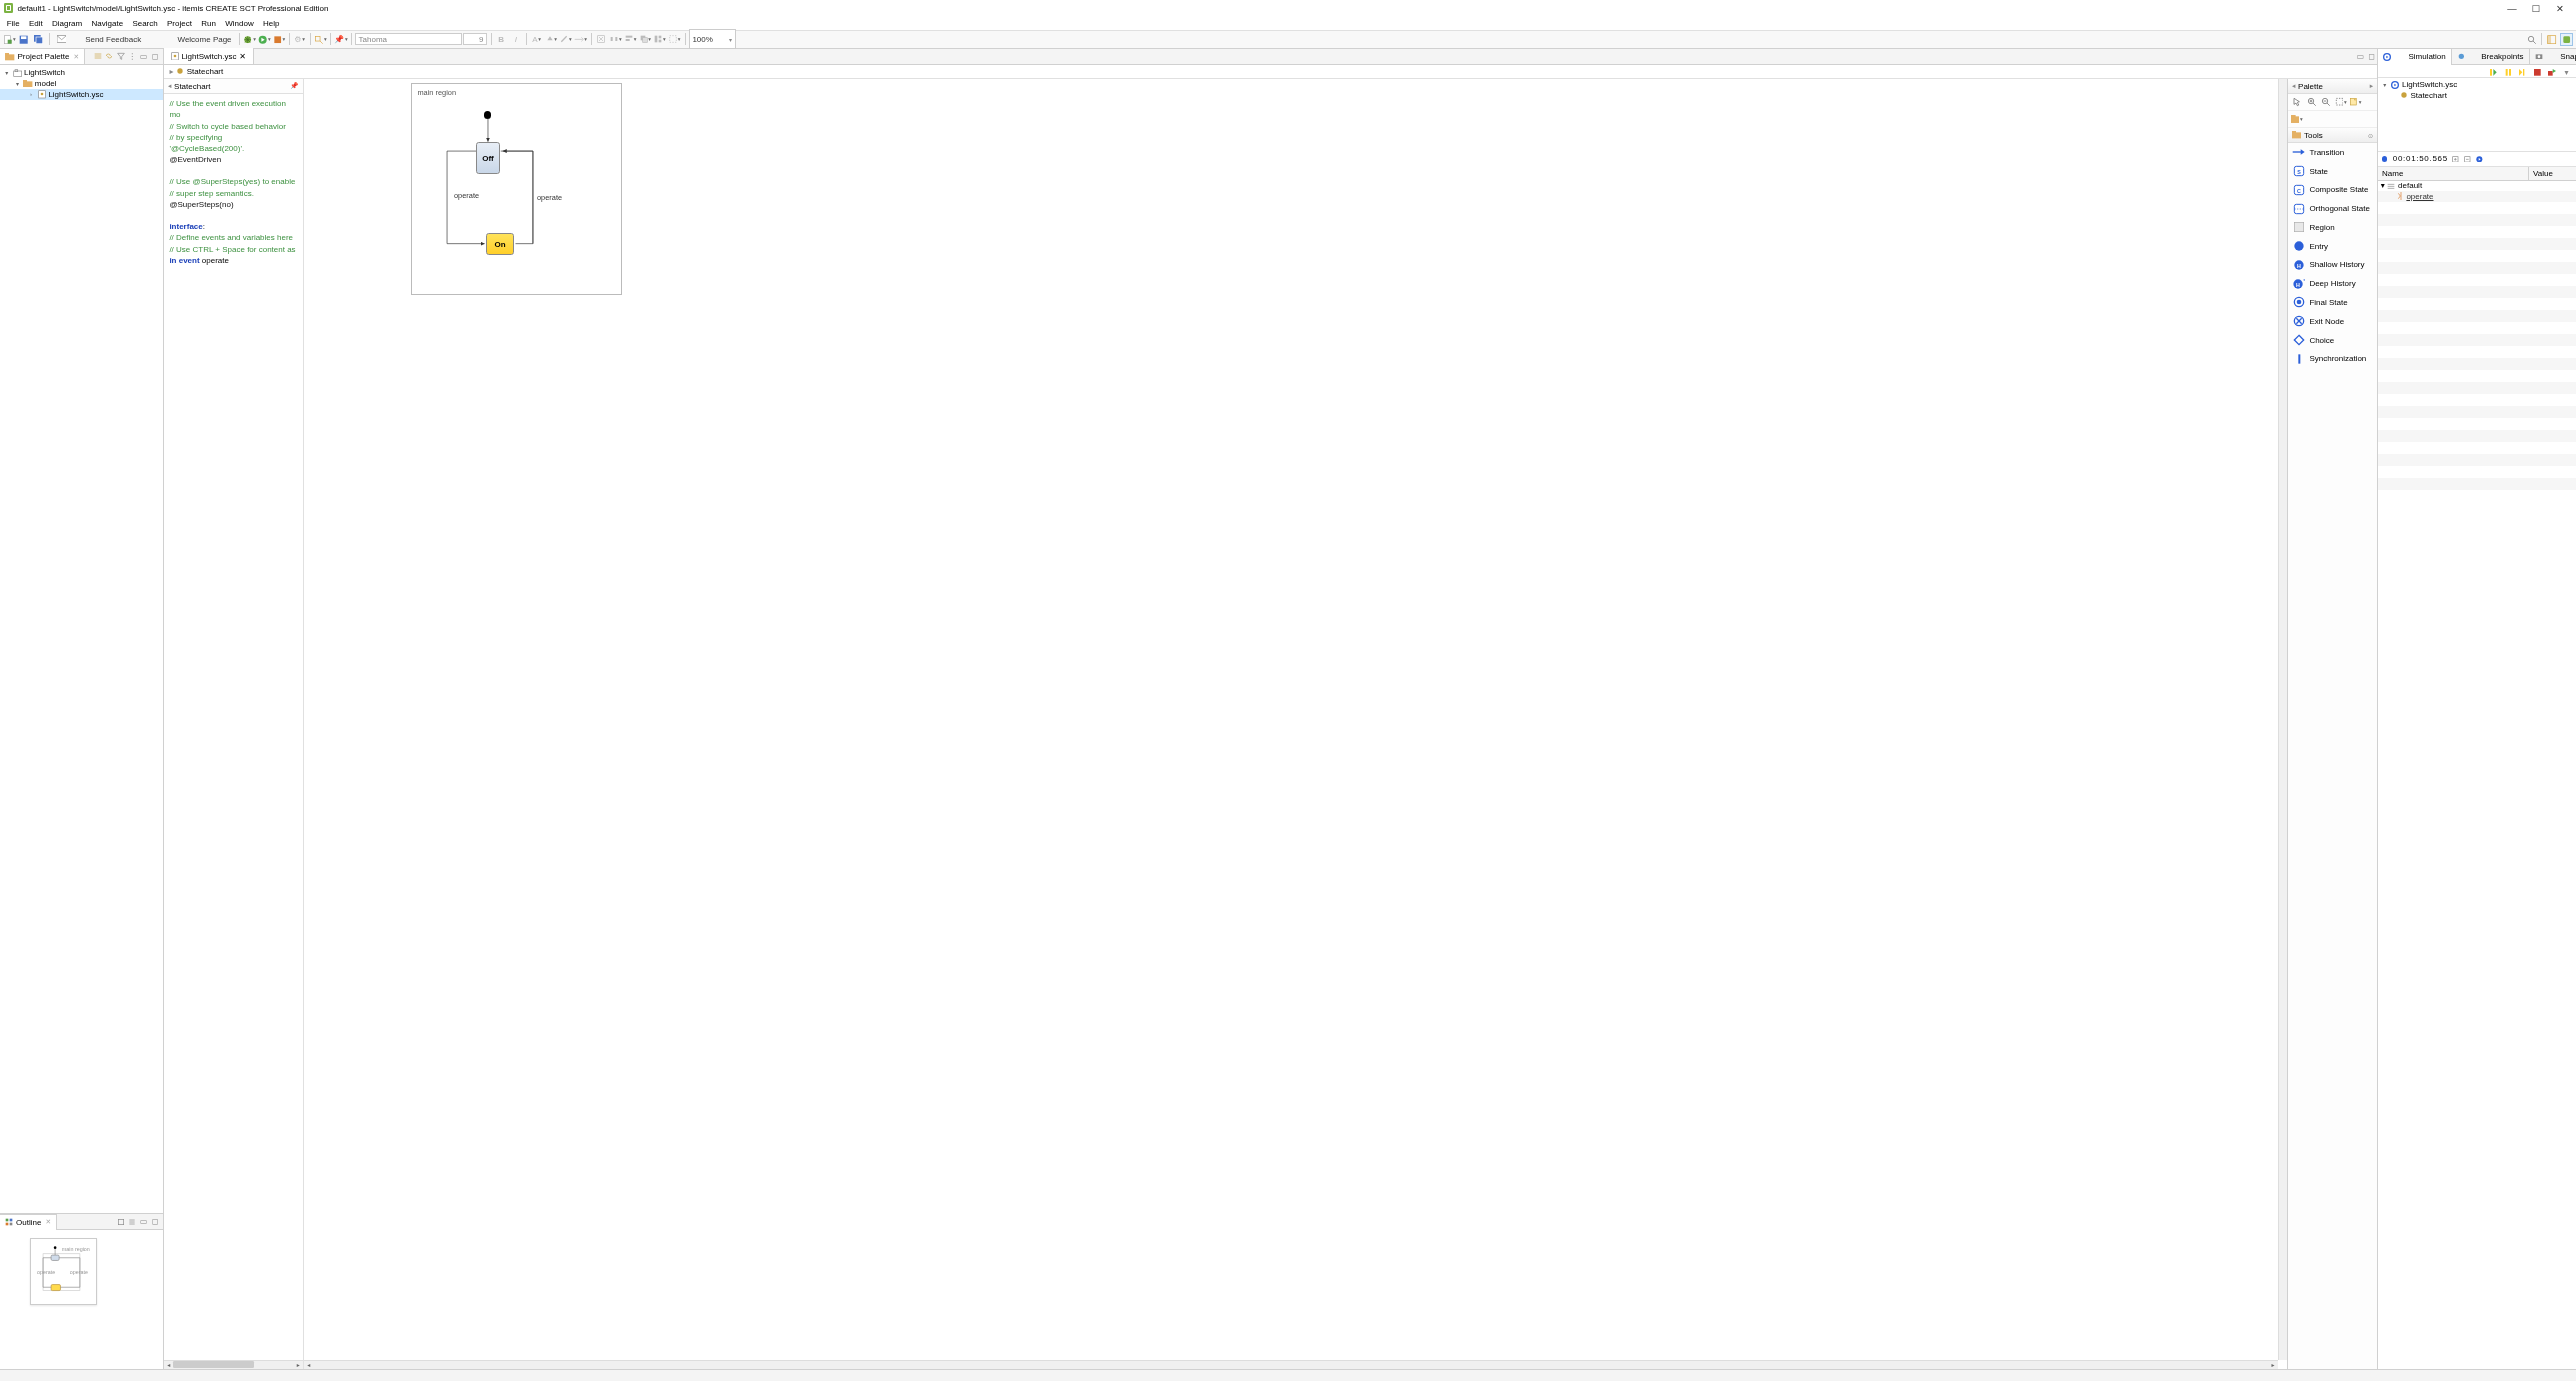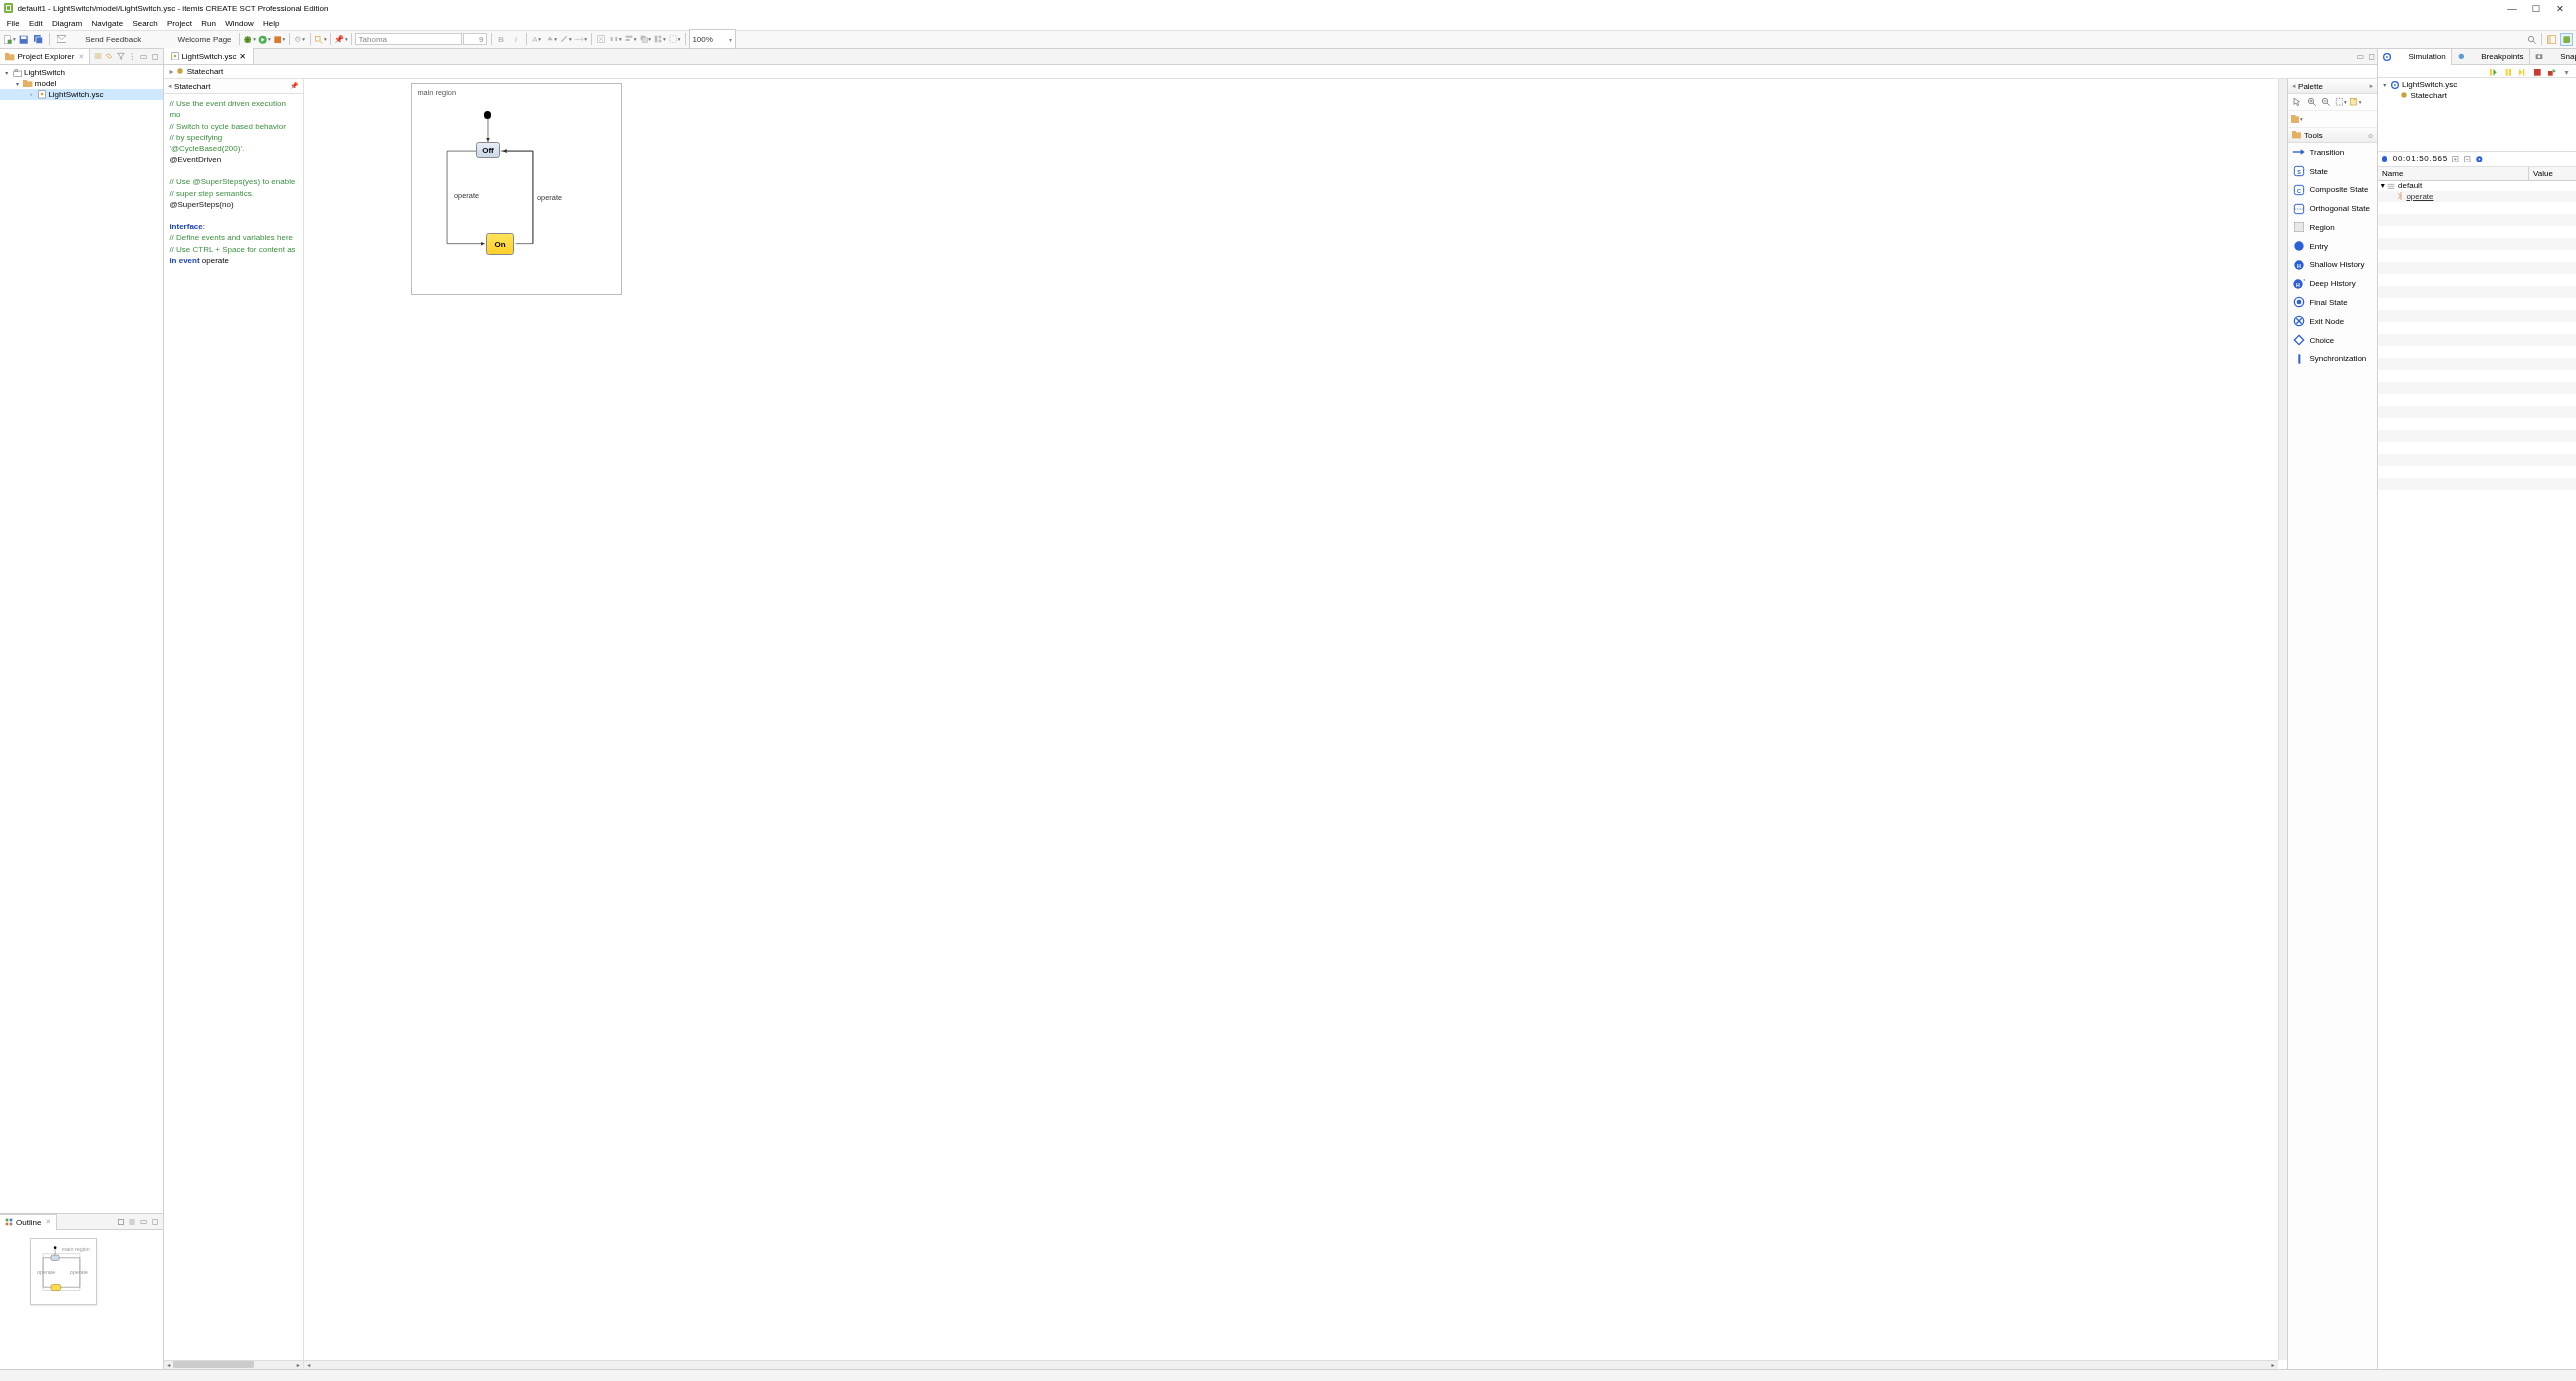--- a/index.html
+++ b/index.html
@@ -65,21 +65,21 @@
 .def-text .comment { color: #3d9140; }
 .def-text .anno { color: #111; }
 .def-text .kw { color: #1a3fb8; font-weight: bold; }
 
 
 .canvas-wrap { flex: 1; position: relative; overflow: hidden; background: #fff; }
 .region { position: absolute; left: 107px; top: 4px; width: 211px; height: 212px; border: 0.7px solid #bbb; background: #fff; }
 .region-title { position: absolute; top: 4px; left: 5.4px; font-size: 7.4px; color: #555; }
 .initial-dot { position: absolute; width: 7.4px; height: 7.4px; background: #000; border-radius: 50%; }
 .state { position: absolute; border: 0.7px solid #888; border-radius: 2.7px; text-align: center; font-weight: bold; display: flex; align-items: center; justify-content: center; }
-.state.off { background: linear-gradient(#e8eef6,#c9d7e8); width: 24px; height: 16px; }
+.state.off { background: linear-gradient(#e8eef6,#c9d7e8); width: 24px; height: 32px; }
 .state.on { background: linear-gradient(#ffe35a,#ffcf2a); width: 28px; height: 21.5px; }
 .edge-label { position: absolute; font-size: 7.4px; color: #333; }
 
 
 .palette { width: 90px; border-left: 0.7px solid #d0d0d0; display: flex; flex-direction: column; background: #fdfdfd; }
 .palette-header, .palette-group-header { display: flex; align-items: center; justify-content: space-between; padding: 2px 4px; background: linear-gradient(#fdfdfd,#eee); border-bottom: 0.7px solid #ddd; height: 14.8px; }
 .palette-row { display: flex; align-items: center; gap: 4px; padding: 2.7px 4px; }
 .p-icon { width: 13.4px; height: 13.4px; display: inline-flex; align-items: center; justify-content: center; }
 .palette-icons-row { display: flex; align-items: center; gap: 2.7px; padding: 2px 2.7px; border-bottom: 0.7px solid #eee; }
 .palette-icons-row .p-icon { width: 12px; height: 12px; }
@@ -307,21 +307,21 @@
 <div class="workbench">
 
   <div class="left-col">
     <div class="pe">
       <div class="view-tabs">
         <div class="view-tab">
           <svg width="9.4" height="8" viewBox="0 0 14 12">
               <rect x="0" y="2" width="14" height="9" class="ic-folder"></rect>
               <rect x="0" y="0" width="6" height="3" class="ic-folder"></rect>
             </svg>
-          <span>Project Explorer</span>
+          <span>Project Palette</span>
           <span class="close">✕</span>
         </div>
         <div class="view-toolbar">
           <span class="tb-btn">
               <svg width="8" height="8" viewBox="0 0 12 12">
                 <path d="M1 3h10M1 6h10M1 9h10" stroke="#c9a23d"></path>
               </svg>
             </span>
           <span class="tb-btn">
               <svg width="8" height="8" viewBox="0 0 12 12">

